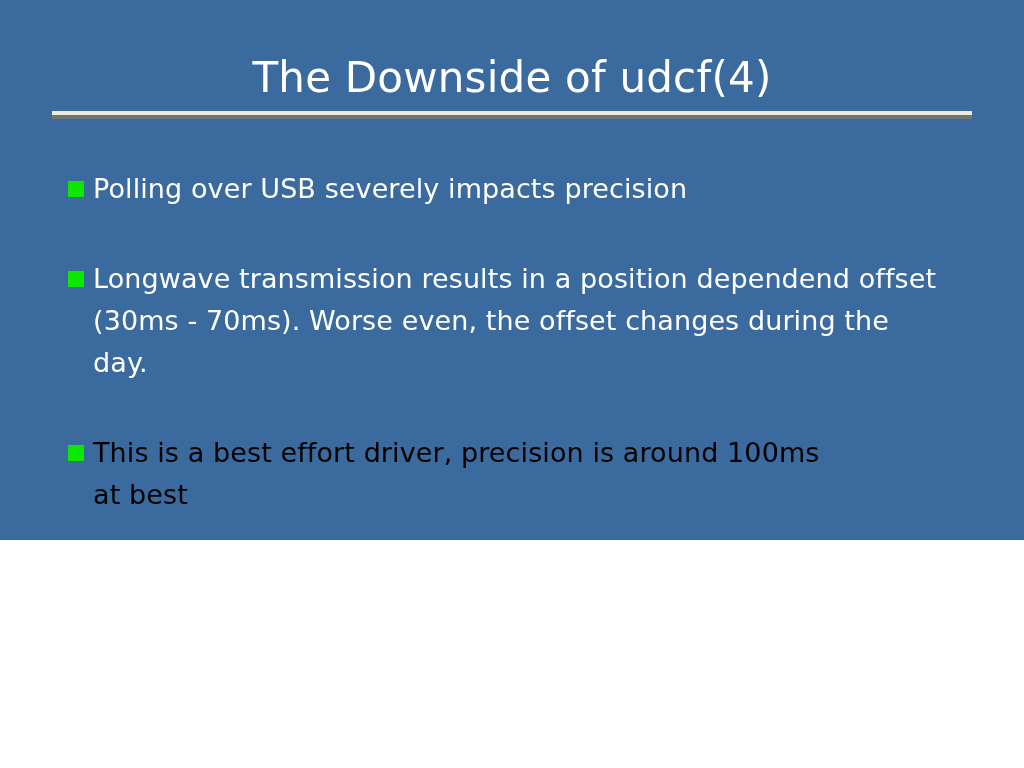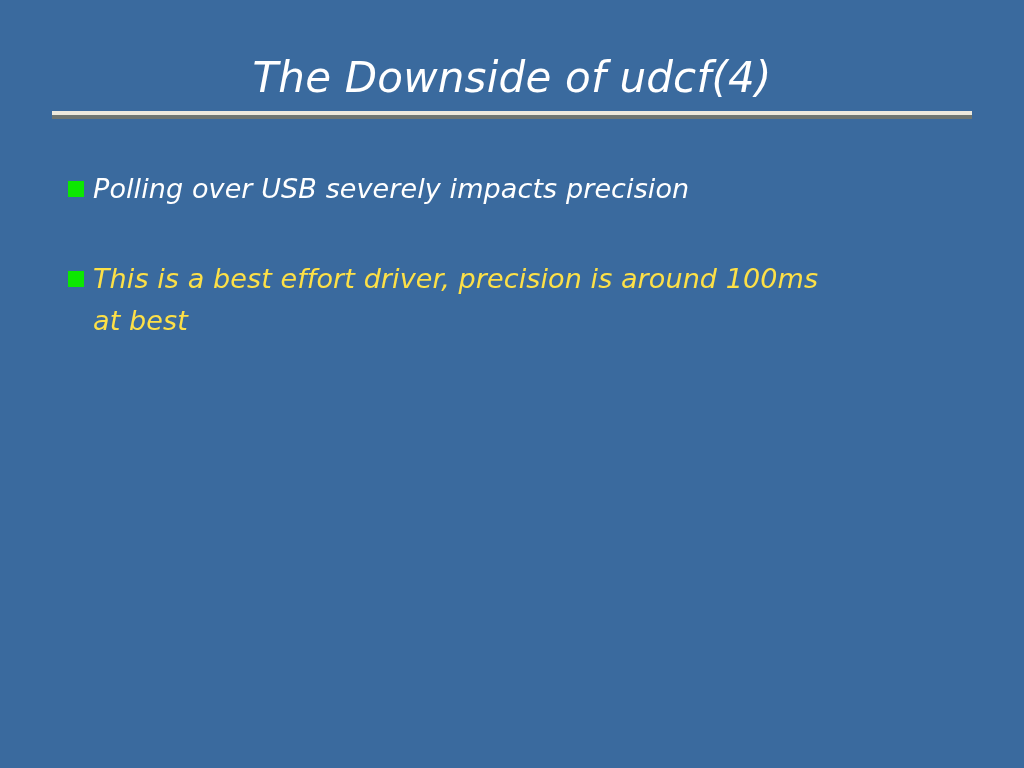--- a/index.html
+++ b/index.html
@@ -10,25 +10,24 @@
   body {
     width: 1024px;
     height: 768px;
     overflow: hidden;
     font-family: "DejaVu Sans", "Liberation Sans", sans-serif;
   }
 
   #slide {
     position: relative;
     width: 1024px;
-    height: 768px;
+    height: 540px;
     background: #3a6a9e;
     box-sizing: border-box;
     overflow: hidden;
-    font-style: italic;
   }
 
   
   #title-area {
     position: absolute;
     left: 0;
     top: 52px;
     width: 1024px;
     text-align: center;
   }
@@ -128,21 +127,25 @@
     <div class="rule-shadow" style="background: rgb(110, 118, 114);"></div>
   </div>
 
   <div id="body-area">
 
     <div class="bullet-row" id="bullet-1">
       <span class="bullet-marker" style="background: rgb(12, 232, 0);"></span>
       <span class="bullet-text" style="color: rgb(255, 255, 255);">Polling over USB severely impacts precision</span>
     </div>
 
+    <div class="bullet-row" id="bullet-2">
+      <span class="bullet-marker" style="background: rgb(12, 232, 0);"></span>
+      <span class="bullet-text" style="color: rgb(255, 255, 255);">Longwave transmission results in a position dependend offset (30ms - 70ms).  Worse even, the offset changes during the day.</span>
+    </div>
 
     <div class="bullet-row" id="bullet-3">
       <span class="bullet-marker" style="background: rgb(12, 232, 0);"></span>
-      <span class="bullet-text" style="color: #fde047;">This is a best effort driver, precision is around 100ms at best</span>
+      <span class="bullet-text" style="color: #000000;">This is a best effort driver, precision is around 100ms at best</span>
     </div>
 
   </div>
 
 </div>
 
 </body></html>

